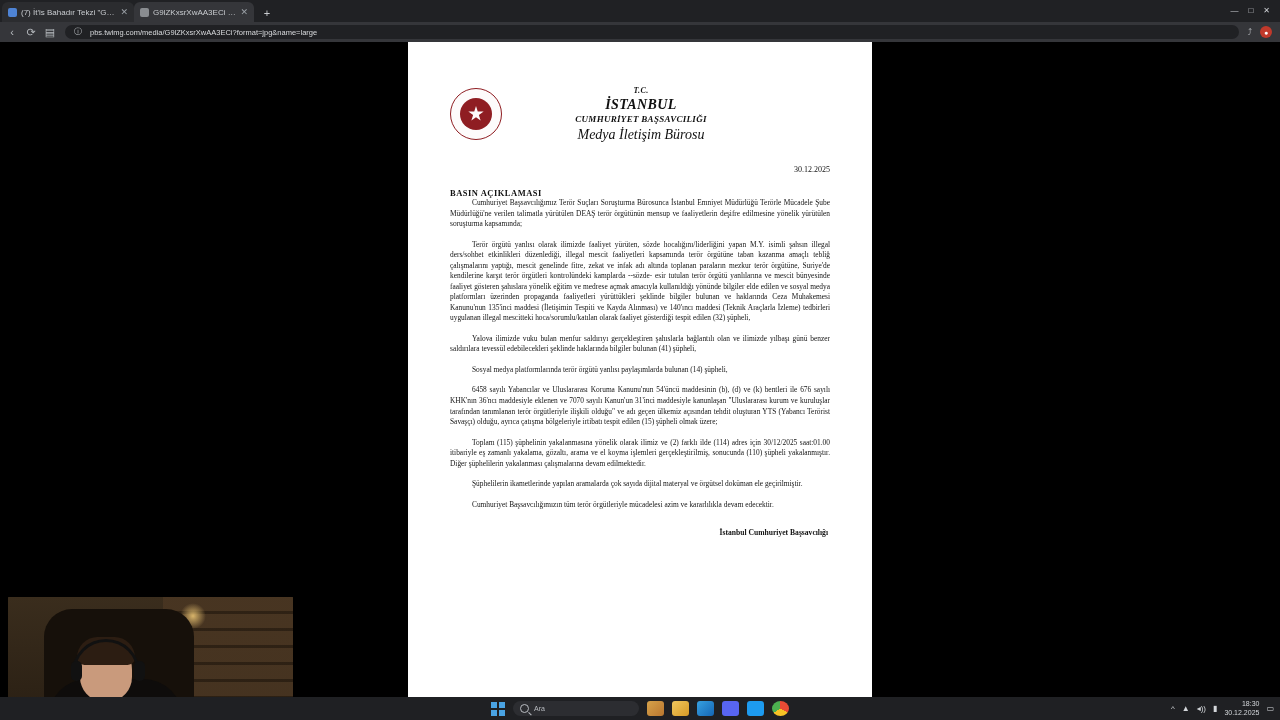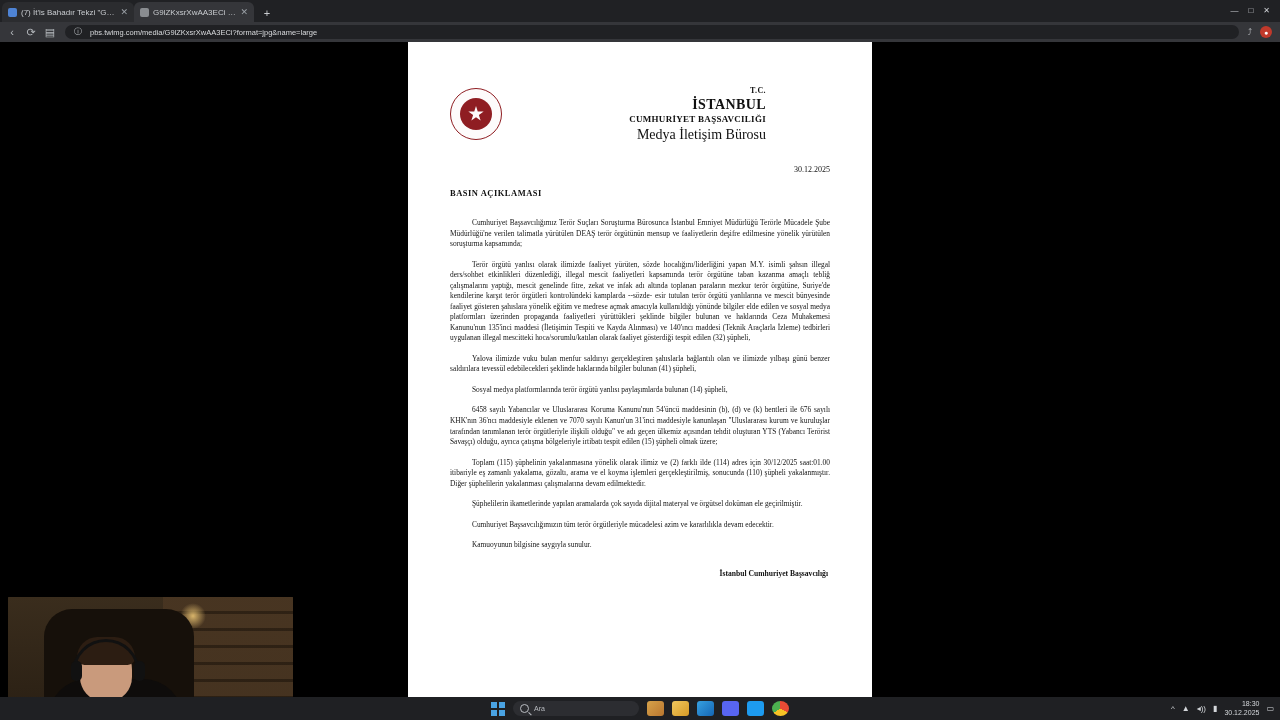--- a/index.html
+++ b/index.html
@@ -166,22 +166,23 @@
     content: "";
     position: absolute;
     left: 50%; top: 50%;
     transform: translate(-50%,-50%);
     width: 16px; height: 16px;
     background: #fdfbfb;
     clip-path: polygon(50% 0%, 61% 35%, 98% 35%, 68% 57%, 79% 91%, 50% 70%, 21% 91%, 32% 57%, 2% 35%, 39% 35%);
   }
   .head-text {
     flex: 1;
-    text-align: right;
+    text-align: center;
     line-height: 1.25;
+    font-style: italic;
   }
   .head-text .l1 { font-size: 8px; font-weight: bold; letter-spacing: .4px; }
   .head-text .l2 { font-size: 14px; font-weight: bold; letter-spacing: .4px; }
   .head-text .l3 { font-size: 9px; font-weight: bold; letter-spacing: .3px; }
   .head-text .l4 { font-size: 14px; margin-top: 1px; }
 
   .datebox {
     text-align: right;
     font-size: 8px;
     margin-top: 22px;
@@ -418,30 +419,29 @@
             <div class="l2">İSTANBUL</div>
             <div class="l3">CUMHURİYET BAŞSAVCILIĞI</div>
             <div class="l4">Medya İletişim Bürosu</div>
           </div>
           <div style="width:50px;flex:none"></div>
         </div>
 
         <div class="datebox">30.12.2025</div>
         <div class="doctitle">BASIN AÇIKLAMASI</div>
 
-        <div class="body" style="margin-top:20px">
+        <div class="body" style="">
           <p>Cumhuriyet Başsavcılığımız Terör Suçları Soruşturma Bürosunca İstanbul Emniyet Müdürlüğü Terörle Mücadele Şube Müdürlüğü'ne verilen talimatla yürütülen DEAŞ terör örgütünün mensup ve faaliyetlerin deşifre edilmesine yönelik yürütülen soruşturma kapsamında;</p>
           <p>Terör örgütü yanlısı olarak ilimizde faaliyet yürüten, sözde hocalığını/liderliğini yapan M.Y. isimli şahsın illegal ders/sohbet etkinlikleri düzenlediği, illegal mescit faaliyetleri kapsamında terör örgütüne taban kazanma amaçlı tebliğ çalışmalarını yaptığı, mescit genelinde fitre, zekat ve infak adı altında toplanan paraların mezkur terör örgütüne, Suriye'de kendilerine karşıt terör örgütleri kontrolündeki kamplarda --sözde- esir tutulan terör örgütü yanlılarına ve mescit bünyesinde faaliyet gösteren şahıslara yönelik eğitim ve medrese açmak amacıyla kullanıldığı yönünde bilgiler elde edilen ve sosyal medya platformları üzerinden propaganda faaliyetleri yürüttükleri şeklinde bilgiler bulunan ve haklarında Ceza Muhakemesi Kanunu'nun 135'inci maddesi (İletişimin Tespiti ve Kayda Alınması) ve 140'ıncı maddesi (Teknik Araçlarla İzleme) tedbirleri uygulanan illegal mescitteki hoca/sorumlu/katılan olarak faaliyet gösterdiği tespit edilen (32) şüpheli,</p>
           <p>Yalova ilimizde vuku bulan menfur saldırıyı gerçekleştiren şahıslarla bağlantılı olan ve ilimizde yılbaşı günü benzer saldırılara tevessül edebilecekleri şeklinde haklarında bilgiler bulunan (41) şüpheli,</p>
           <p>Sosyal medya platformlarında terör örgütü yanlısı paylaşımlarda bulunan (14) şüpheli,</p>
           <p>6458 sayılı Yabancılar ve Uluslararası Koruma Kanunu'nun 54'üncü maddesinin (b), (d) ve (k) bentleri ile 676 sayılı KHK'nın 36'ncı maddesiyle eklenen ve 7070 sayılı Kanun'un 31'inci maddesiyle kanunlaşan "Uluslararası kurum ve kuruluşlar tarafından tanımlanan terör örgütleriyle ilişkili olduğu" ve adı geçen ülkemiz açısından tehdit oluşturan YTS (Yabancı Terörist Savaşçı) olduğu, ayrıca çatışma bölgeleriyle irtibatı tespit edilen (15) şüpheli olmak üzere;</p>
           <p>Toplam (115) şüphelinin yakalanmasına yönelik olarak ilimiz ve (2) farklı ilde (114) adres için 30/12/2025 saat:01.00 itibariyle eş zamanlı yakalama, gözaltı, arama ve el koyma işlemleri gerçekleştirilmiş, sonucunda (110) şüpheli yakalanmıştır. Diğer şüphelilerin yakalanması çalışmalarına devam edilmektedir.</p>
           <p>Şüphelilerin ikametlerinde yapılan aramalarda çok sayıda dijital materyal ve örgütsel doküman ele geçirilmiştir.</p>
           <p>Cumhuriyet Başsavcılığımızın tüm terör örgütleriyle mücadelesi azim ve kararlılıkla devam edecektir.</p>
-          <p>Kamuoyunun bilgisine saygıyla sunulur.</p>
         </div>
 
         <div class="signature">İstanbul Cumhuriyet Başsavcılığı</div>
       </div>
     </div>
 
     <div class="webcam">
       <div class="wc-bg"></div>
       <div class="wc-shelf"></div>
       <div class="wc-lamp"></div>

